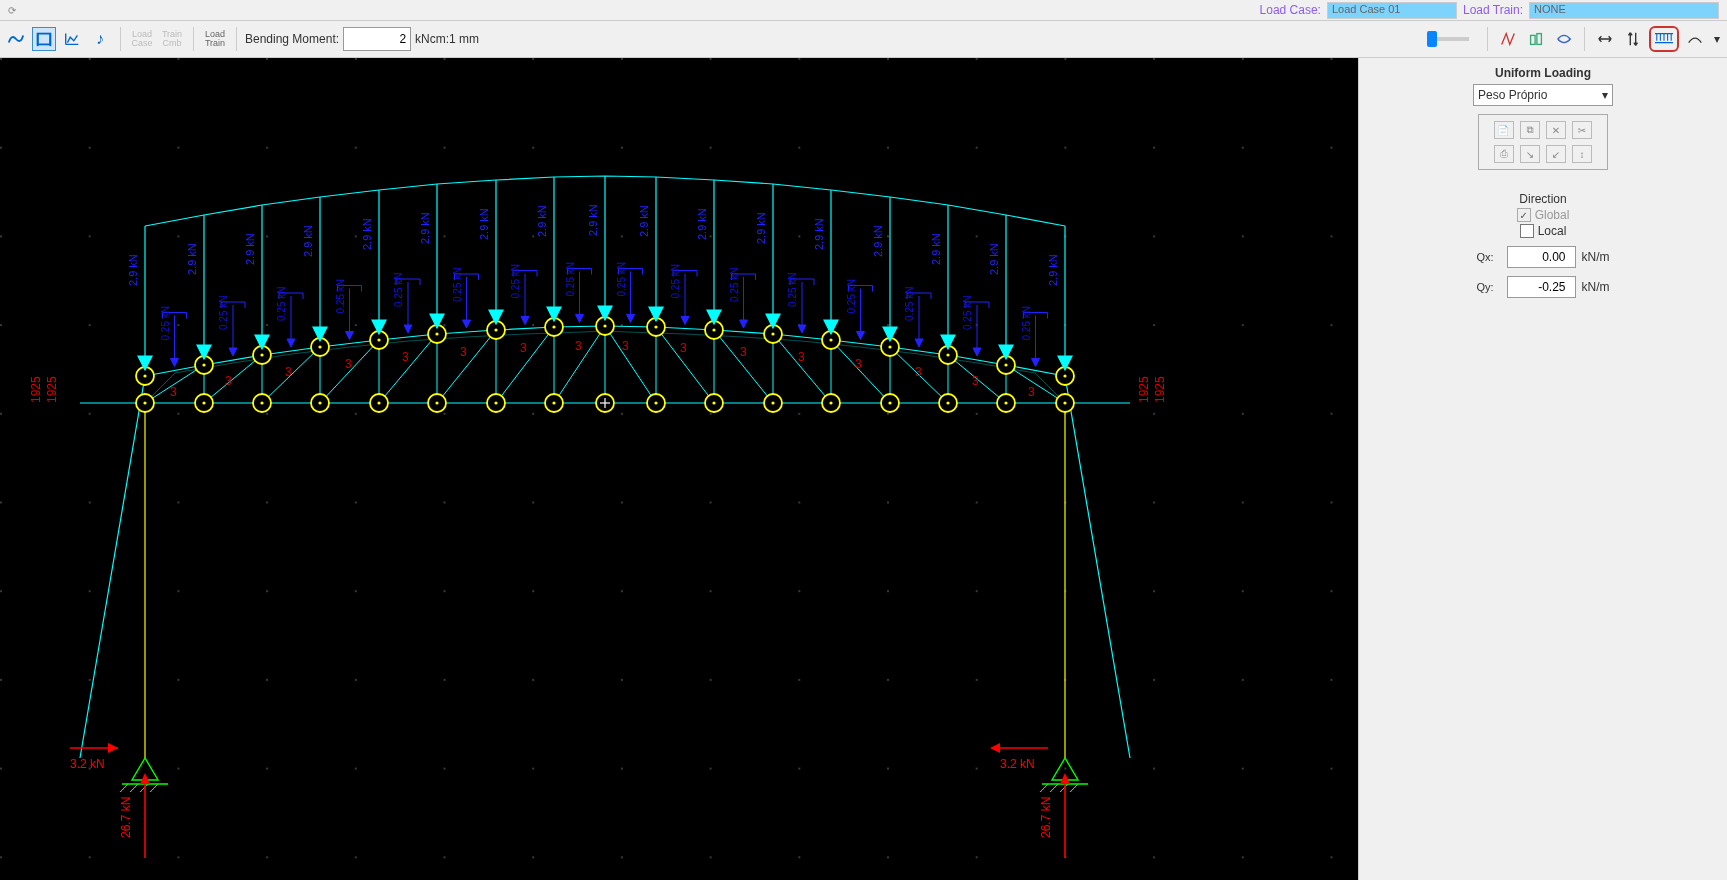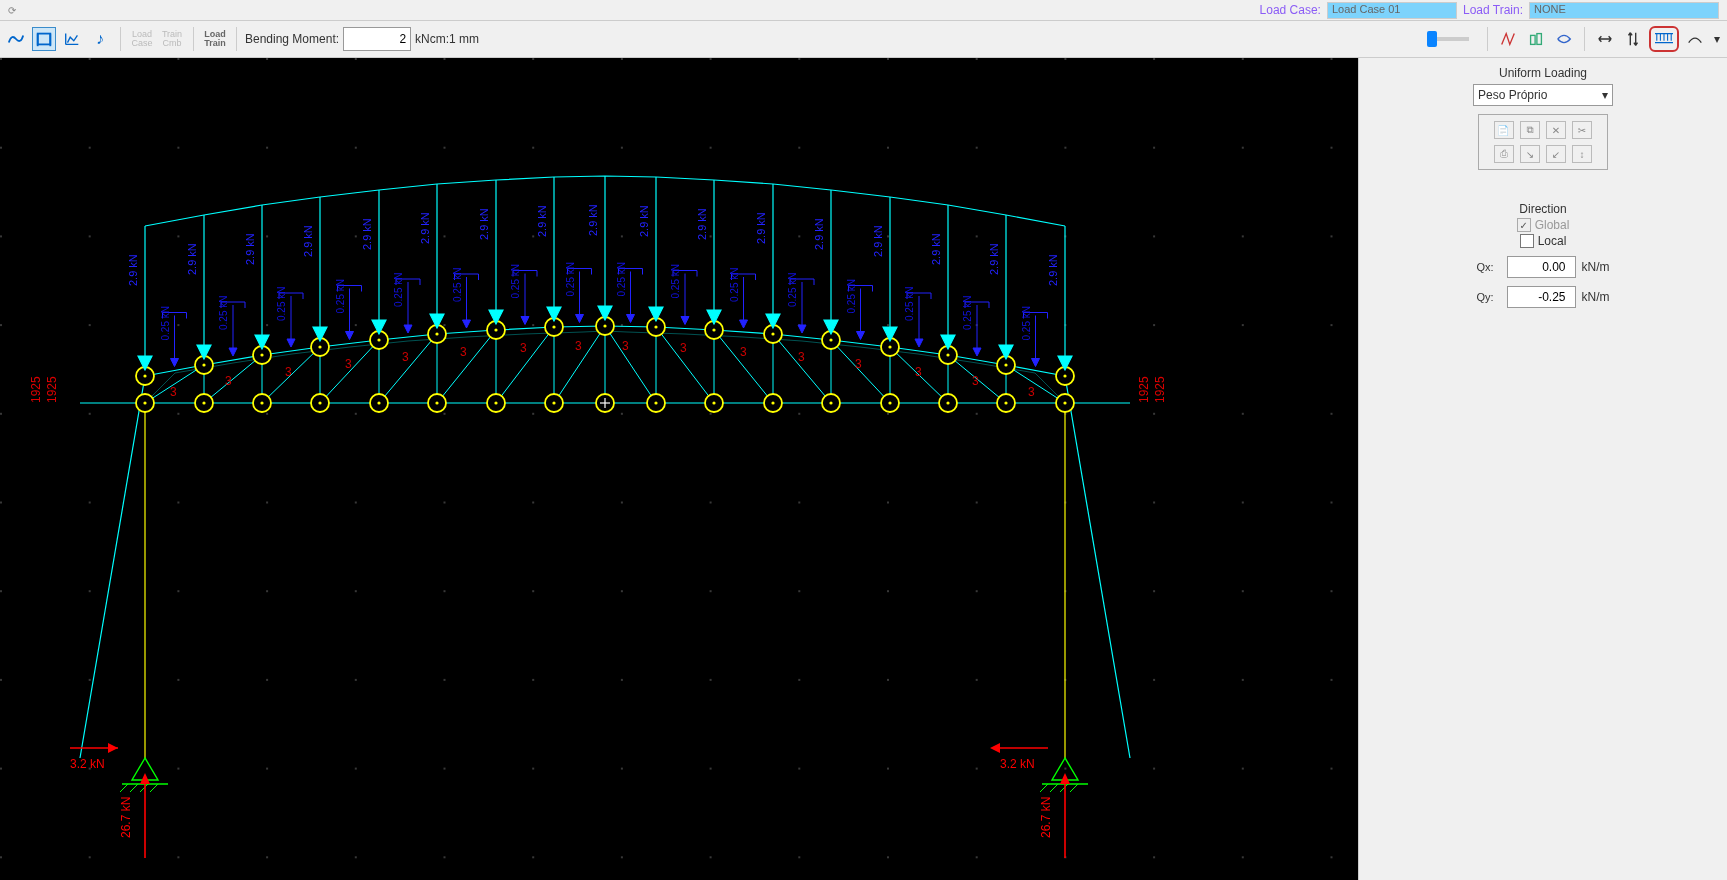--- a/index.html
+++ b/index.html
@@ -20,25 +20,25 @@
 .slider-handle{position:absolute;left:-2px;top:-6px;width:10px;height:16px;background:#0a84ff;border-radius:2px}
 .toolbar .circled{border:2px solid #c33;border-radius:6px;padding:0}
 .body{display:flex;height:calc(880px - 20px - 36px)}
 .canvas-wrap{width:1358px;height:100%;background:#000;position:relative}
 .sidepanel{flex:1;background:#f0f0f0;border-left:1px solid #ccc;display:flex;flex-direction:column}
 .steprow{height:28px;background:#f0f0f0;border-bottom:1px solid #ccc;display:flex;align-items:center;padding:0 6px;gap:4px;justify-content:flex-end}
 .steprow .num{width:44px;height:18px;border:1px solid #999;text-align:right;padding-right:2px}
 .steprow .tbtn{width:22px;height:18px;display:flex;align-items:center;justify-content:center;border:1px solid transparent;cursor:pointer}
 .steprow .tbtn.active{border:1px solid #3a8ccb;background:#cde6f7}
 .panel-content{flex:1;padding:8px 10px;display:flex;flex-direction:column;align-items:center}
-.panel-title{font-weight:normal;font-size:12px;margin-bottom:4px}
+.panel-title{font-weight:bold;font-size:12px;margin-bottom:4px}
 .dropdown{width:130px;height:20px;border:1px solid #999;background:#fff;display:flex;align-items:center;justify-content:space-between;padding:0 4px;font-size:12px;cursor:pointer}
 .docking{border:1px solid #aaa;margin-top:8px;padding:6px;display:flex;gap:6px;flex-wrap:wrap;width:116px;justify-content:center}
 .docking .mini{width:18px;height:16px;border:1px solid #bbb;cursor:pointer;display:flex;align-items:center;justify-content:center;font-size:10px;color:#888}
-.group-lbl{font-size:12px;margin-top:32px}
+.group-lbl{font-size:12px;margin-top:22px}
 .chk{display:flex;align-items:center;gap:4px;font-size:12px;margin-top:2px}
 .chk .box{width:12px;height:12px;border:1px solid #777;display:flex;align-items:center;justify-content:center;font-size:10px;background:#fff;color:#555}
 .chk.disabled{color:#999}
 .chk.disabled .box{background:#eee;border-color:#aaa}
 .qrow{display:flex;align-items:center;gap:6px;margin-top:8px}
 .qrow .qlabel{width:24px;text-align:left;font-size:11px}
 .qrow .qval{width:56px;height:18px;border:1px solid #999;text-align:right;padding-right:9px;font-size:12px}
 .qrow .qunit{font-size:12px}
 svg.icon{width:18px;height:18px}
 
@@ -73,21 +73,21 @@
         <path d="M3 16 L3 4 M3 16 L17 16 M5 14 L8 8 L12 12 L16 6" stroke="#06c" fill="none" stroke-width="1.5"></path>
       </svg>
   </div>
   <div class="tbtn" style="color:#0066cc;font-size:16px">♪</div>
   <div class="sep"></div>
   <div class="ghost" style="width:26px">Load
 Case</div>
   <div class="ghost" style="width:26px">Train
 Cmb</div>
   <div class="sep"></div>
-  <div class="ghost2" style="width:26px;font-weight:bold">Load
+  <div class="ghost2" style="width:26px;font-weight:normal">Load
 Train</div>
   <div class="sep"></div>
   <span>Bending Moment:</span>
   <input class="num" value="2" style="">
   <span class="unit">kNcm:1 mm</span>
 
   <div class="spacer"></div>
 
   <div class="slider-wrap">
     <div class="slider-track">

